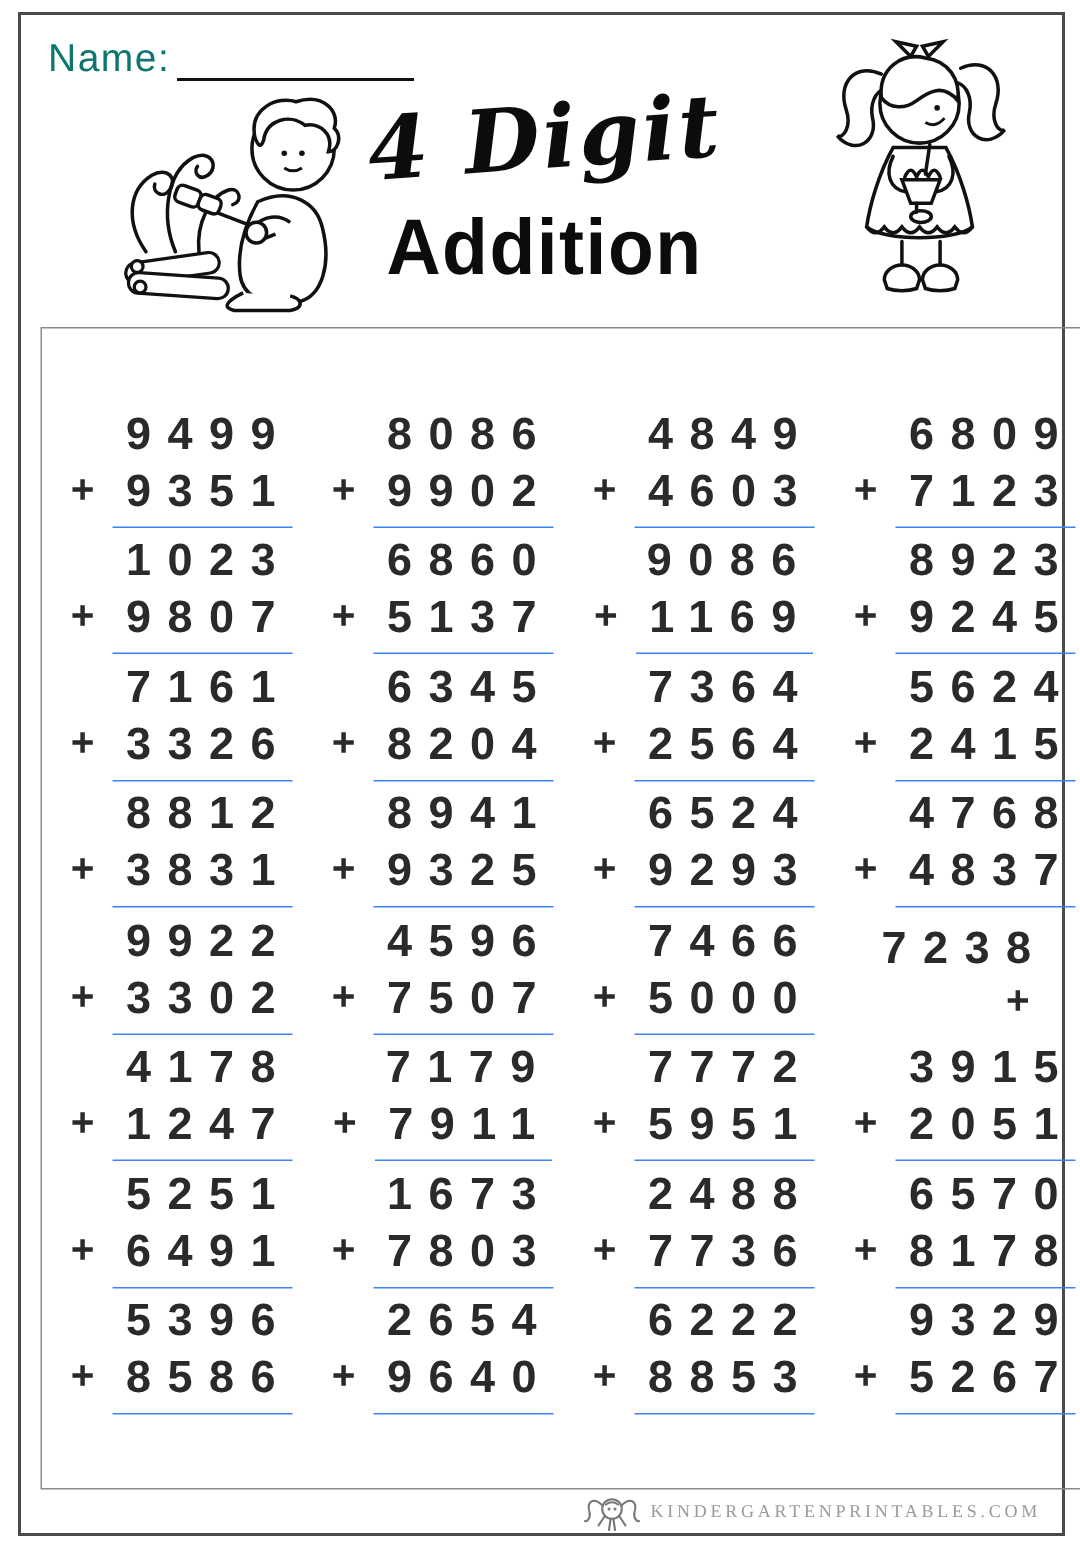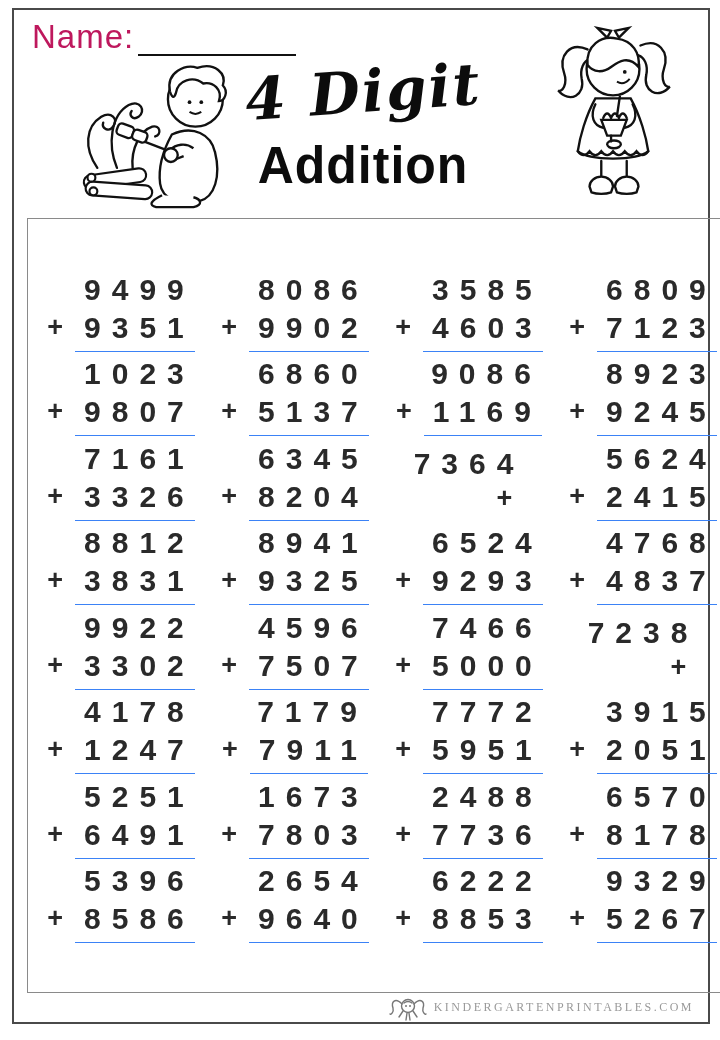--- a/index.html
+++ b/index.html
@@ -8,21 +8,21 @@
     background:#ffffff; overflow:hidden;
     font-family:"Liberation Sans", sans-serif;
     color:#1a1a1a;
   }
   .page-border {
     position:absolute; left:12px; top:8px; width:694px; height:1012px;
     border:2px solid #4a4a4a;
   }
   
   .name-row { position:absolute; left:32px; top:18px; display:flex; align-items:flex-end; }
-  .name-label { font-size:33px; letter-spacing:1px; color:#be185d; }
+  .name-label { font-size:26px; letter-spacing:1px; color:#0f766e; }
   .name-line { display:inline-block; width:158px; border-bottom:2.5px solid #111; height:34px; margin-left:4px; }
   .illustration { position:absolute; }
   .boy-ill  { left:42px;  top:58px;  width:195px; height:152px; }
   .girl-ill { left:550px; top:22px;  width:128px; height:186px; }
   .title-wrap { position:absolute; left:228px; top:58px; width:270px; text-align:center; }
   .title-script {
     font-family:"DejaVu Serif", serif; font-style:italic; font-weight:bold;
     font-size:58px; transform:rotate(-4deg); display:inline-block; color:#0c0c0c;
     letter-spacing:2px;
   }
@@ -144,21 +144,21 @@
       </div>
     </div>
     <div class="problem">
       <div class="num">8086</div>
       <div class="bot-row">
         <span class="plus">+</span>
         <span class="num bottom-num">9902</span>
       </div>
     </div>
     <div class="problem">
-      <div class="num">3585</div>
+      <div class="num">4849</div>
       <div class="bot-row">
         <span class="plus">+</span>
         <span class="num bottom-num">4603</span>
       </div>
     </div>
     <div class="problem">
       <div class="num">6809</div>
       <div class="bot-row">
         <span class="plus">+</span>
         <span class="num bottom-num">7123</span>
@@ -203,20 +203,21 @@
       <div class="num">6345</div>
       <div class="bot-row">
         <span class="plus">+</span>
         <span class="num bottom-num">8204</span>
       </div>
     </div>
     <div class="problem">
       <div class="num">7364</div>
       <div class="bot-row">
         <span class="plus">+</span>
+        <span class="num bottom-num">2564</span>
       </div>
     </div>
     <div class="problem">
       <div class="num">5624</div>
       <div class="bot-row">
         <span class="plus">+</span>
         <span class="num bottom-num">2415</span>
       </div>
     </div>
     <div class="problem">

